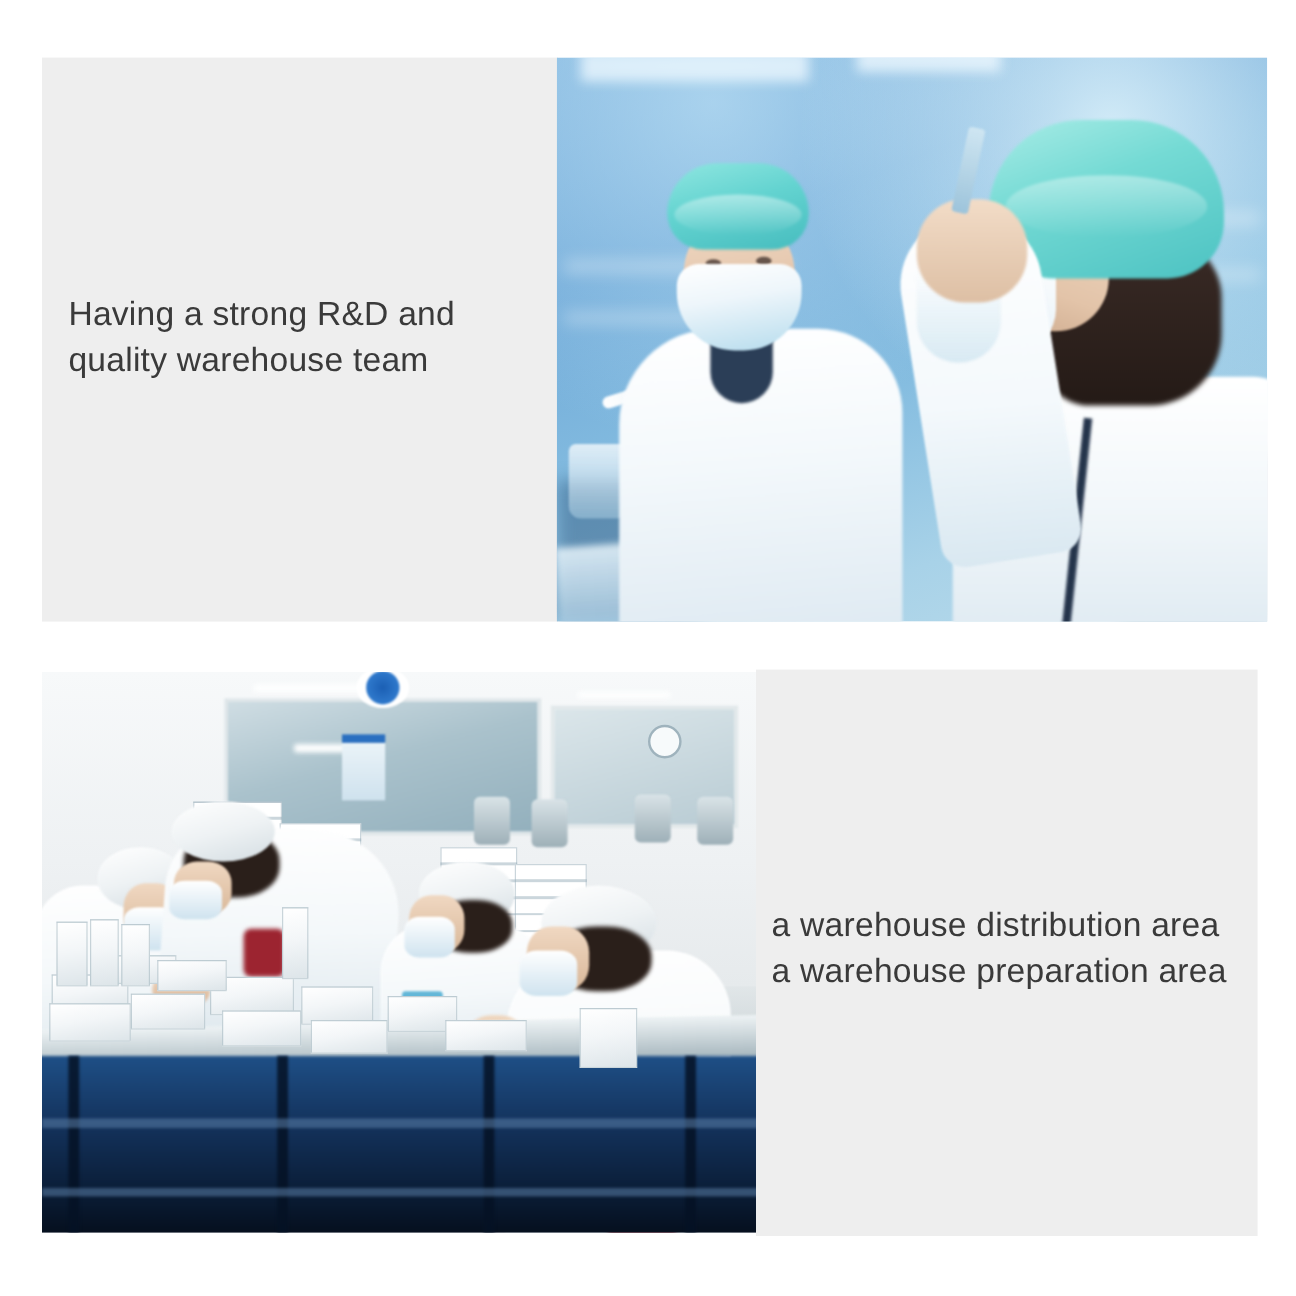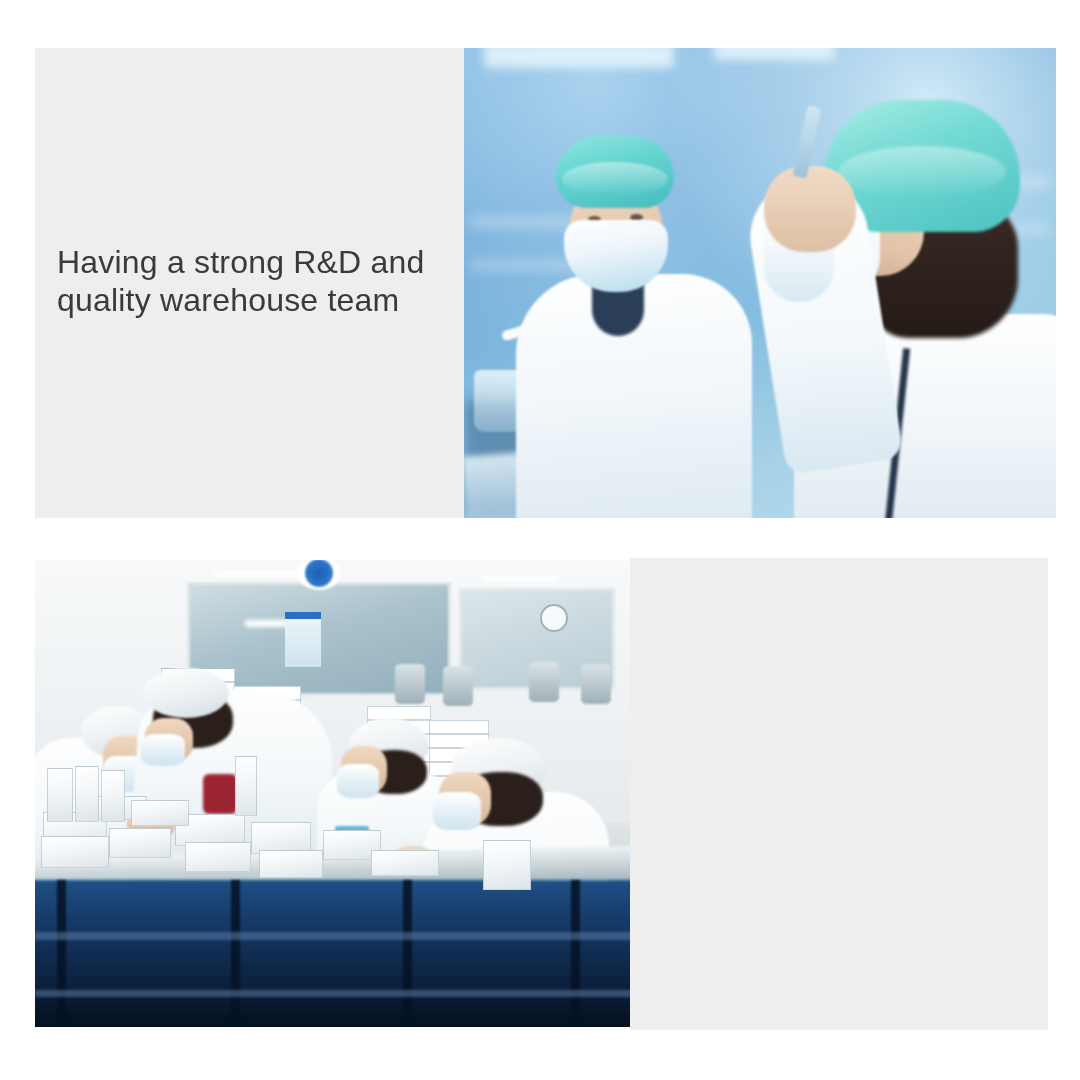--- a/index.html
+++ b/index.html
@@ -32,21 +32,21 @@
   }
   .photo {
     position: absolute;
     overflow: hidden;
     box-sizing: border-box;
   }
 
   .caption {
     position: absolute;
     color: #3a3a3a;
-    font-size: 32px;
+    font-size: 28px;
     line-height: 38px;
     font-weight: 400;
     letter-spacing: 0.2px;
     white-space: nowrap;
   }
   .caption .line { display: block; }
 
   
   #top-panel   { left: 35px;  top: 48px;  width: 430px; height: 470px; }
   #top-photo   { left: 464px; top: 48px;  width: 592px; height: 470px; }
@@ -415,20 +415,24 @@
     <div class="wb-cap"></div>
 
     <div class="arm"></div>
     <div class="flask"></div>
     <div class="hand"></div>
     <div class="vial"></div>
   </div>
 
   <div class="panel" id="bot-panel"></div>
 
+  <div class="caption" id="bot-caption">
+    <span class="line">a warehouse distribution area</span>
+    <span class="line">a warehouse preparation area</span>
+  </div>
 
   <div class="photo" id="bot-photo">
     <div class="wh-bg"></div>
     <div class="wh-wall"></div>
 
     <div class="wh-window"></div>
     <div class="wh-window2"></div>
     <div class="wh-lamp" style="left:176px; top:10px;  width:92px; height:7px;"></div>
     <div class="wh-lamp" style="left:210px; top:60px;  width:64px; height:7px;"></div>
     <div class="wh-lamp" style="left:446px; top:16px;  width:78px; height:6px;"></div>

